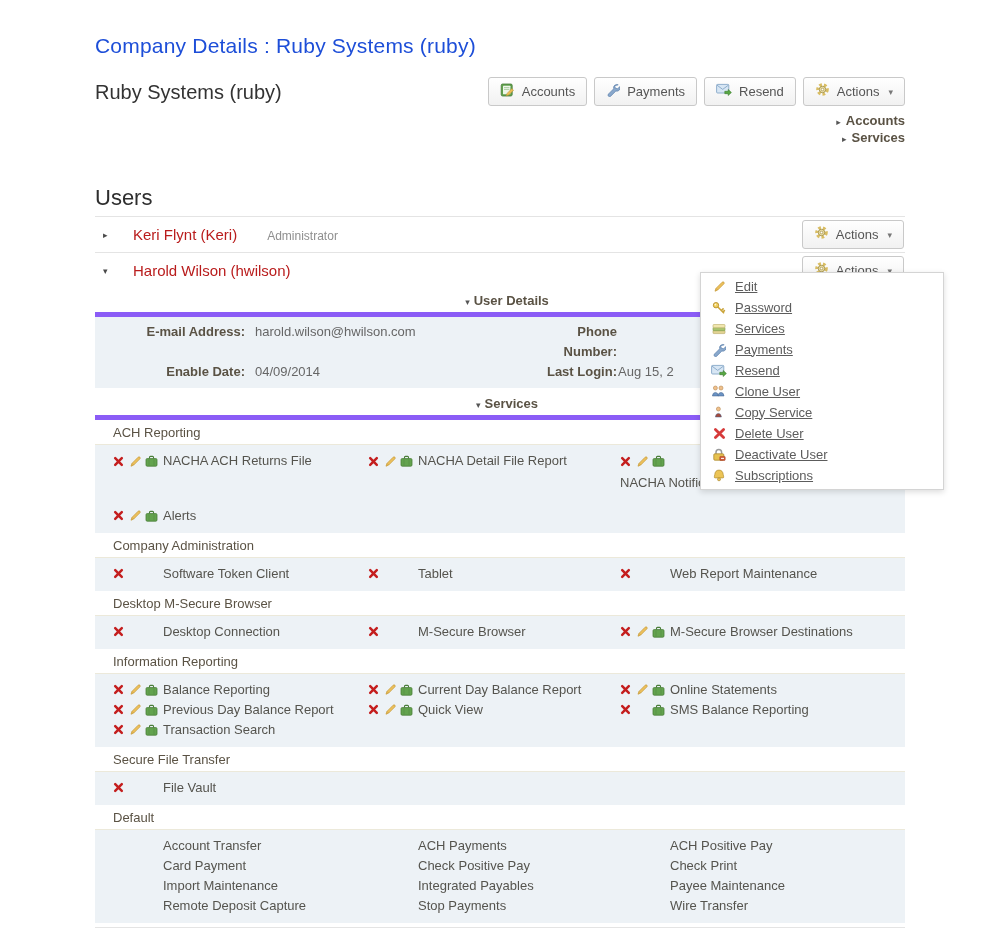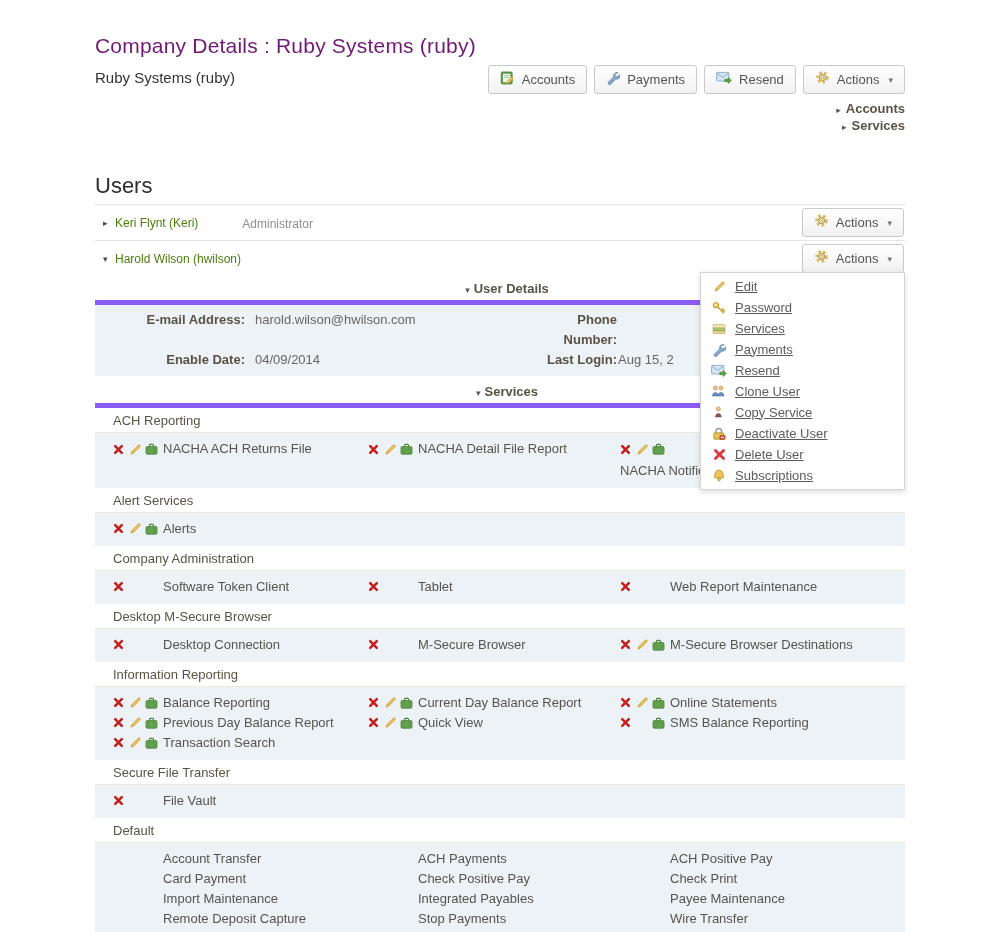--- a/index.html
+++ b/index.html
@@ -1,41 +1,41 @@
 <!DOCTYPE html>
 <html><head>
 <meta charset="utf-8">
 <style>
   * { box-sizing: border-box; }
   html,body { margin:0; padding:0; background:#fff; }
   body { width:1000px; height:932px; position:relative; overflow:hidden;
          font-family:"Liberation Sans",sans-serif; font-size:13px; color:#55544e; }
   .page { width:810px; margin-left:95px; padding-top:34px; }
 
-  h1.page-title { font-size:21px; font-weight:400; color:#701a75; margin:0 0 7px 0; letter-spacing:.2px; }
+  h1.page-title { font-size:21px; font-weight:400; color:#1d4ed8; margin:0 0 19px 0; letter-spacing:.2px; }
 
   .company-row { display:flex; justify-content:space-between; align-items:flex-start; }
-  .company-name { font-size:15px; color:#333; padding-top:4px; }
+  .company-name { font-size:20px; color:#333; padding-top:4px; }
   .toolbar { display:flex; gap:7px; }
   .btn { display:inline-flex; align-items:center; gap:7px; padding:4px 11px; border:1px solid #c9c9c9;
          border-radius:3px; background:linear-gradient(#ffffff,#f1f1f1); color:#555; font-size:13px;
          cursor:pointer; line-height:16px; white-space:nowrap; }
   .btn .caret { font-family:"DejaVu Sans",sans-serif; font-size:9px; color:#777; margin-left:2px; }
 
   .tree { margin:7px 0 0 21px; }
   .tree-item { font-weight:bold; color:#5a5244; font-size:13px; line-height:16px; cursor:pointer;text-align:right; }
   .tw { font-family:"DejaVu Sans",sans-serif; font-size:9px; color:#555; margin-right:5px; }
 
   h2.users-heading { font-size:22px; font-weight:400; color:#2e2e2e; margin:38px 0 5px 0; }
 
   #users-list { border-bottom:1px solid #e4e4e4; }
   .user-row { display:flex; align-items:center; border-top:1px solid #e4e4e4; padding:3px 0 3px 8px; min-height:30px; }
   .user-caret { font-family:"DejaVu Sans",sans-serif; font-size:9px; color:#4a4a4a; width:10px; cursor:pointer; }
-  .user-name { font-size:12px; color:#4d7c0f; margin-left:2px; }
-  .user-role { font-size:12px; color:#8f8f8f; margin-left:44px; padding-top:2px; }
+  .user-name { font-size:15px; color:#b91c1c; margin-left:20px; }
+  .user-role { font-size:12px; color:#8f8f8f; margin-left:30px; padding-top:2px; }
   .row-spacer { flex:1; }
   .user-row .btn { margin-right:1px; }
 
   .panel { padding-bottom:4px; }
   .subheader { font-weight:bold; color:#5a5244; padding:5px 0 4px 14px; border-bottom:5px solid #8b5cf6;text-align:center; }
   .subheader .tw { margin-right:4px; }
 
   .details-band { background:#edf2f6; padding:5px 0 6px 0; }
   .detail-row { display:flex; line-height:20px; }
   .dl1 { width:150px; text-align:right; font-weight:bold; color:#5a5244; flex:none; }
@@ -45,21 +45,21 @@
 
   .cat-header { font-weight:normal; color:#5a5244; padding:5px 0 4px 18px; border-bottom:1px solid #ece9da; background:#fff; }
   .cat-items { background:#edf2f6; padding:6px 0 7px 18px; display:grid; grid-template-columns:255px 252px 1fr; }
   .svc-item { display:flex; align-items:flex-start; line-height:20px; color:#55544e; padding:0; }
   .svc-item.wrap { display:block; }
   .icon-slots { display:inline-flex; width:50px; flex:none; padding-top:3px; }
   .slot { width:16px; height:14px; display:inline-flex; align-items:center; }
   .svc-label { display:inline; }
   .wrap .svc-label { display:block; }
 
-  #actions-menu { position:absolute; left:700px; top:272px; width:205px; background:#fff;
+  #actions-menu { position:absolute; left:700px; top:272px; width:244px; background:#fff;
                   border:1px solid #d4d4d4; box-shadow:0 2px 6px rgba(0,0,0,.14); z-index:20; padding:3px 0; }
   .menu-item { display:flex; align-items:center; gap:8px; padding:2.5px 10px; cursor:pointer; }
   .menu-icon { width:16px; display:inline-flex; justify-content:center; flex:none; }
   .menu-label { color:#5c5c5c; text-decoration:underline; font-size:13px; line-height:16px; }
 </style>
 </head>
 <body>
 
 <div class="page">
   <h1 class="page-title">Company Details : Ruby Systems (ruby)</h1>
@@ -222,21 +222,20 @@
               <span class="slot">
                 <svg width="13" height="12" viewBox="0 0 13 12">
                   <rect x="1" y="3.6" width="11" height="7.6" rx="1.2" fill="#63a34e" stroke="#4a7d39" stroke-width=".8"></rect>
                   <path d="M4.5 3.6 V2.3 a.9 .9 0 0 1 .9-.9 h2.2 a.9 .9 0 0 1 .9 .9 V3.6" fill="none" stroke="#4a7d39" stroke-width="1.1"></path>
                   <line x1="4" y1="4.6" x2="4" y2="10.4" stroke="#4a7d39" stroke-width=".7" opacity=".55"></line>
                   <line x1="9" y1="4.6" x2="9" y2="10.4" stroke="#4a7d39" stroke-width=".7" opacity=".55"></line>
                 </svg>
               </span>
             </span><span class="svc-label">NACHA Notific</span></div>
         </div>
-        <div class="cat-header">Alert Services</div>
         <div class="cat-items">
           <div class="svc-item">
             <span class="icon-slots">
               <span class="slot">
                 <svg width="11" height="11" viewBox="0 0 11 11">
                   <path d="M2.2 2.2 L8.8 8.8 M8.8 2.2 L2.2 8.8" stroke="#c41e1e" stroke-width="2.5" stroke-linecap="round"></path>
                 </svg>
               </span>
               <span class="slot">
                 <svg width="13" height="13" viewBox="0 0 13 13">
@@ -693,39 +692,39 @@
       <span class="menu-icon">
         <svg width="13" height="13" viewBox="0 0 13 13">
           <circle cx="5.4" cy="3" r="2" fill="#f0c08a" stroke="#b58a55" stroke-width=".6"></circle>
   <path d="M2.4 11 q.3-3.6 3-3.6 q2.7 0 3 3.6 z" fill="#a84a3a" stroke="#3e5e88" stroke-width=".5"></path>
         </svg>
       </span>
       <span class="menu-label">Copy Service</span>
     </div>
     <div class="menu-item">
       <span class="menu-icon">
+        <svg width="13" height="13" viewBox="0 0 13 13">
+          <path d="M2.4 2.4 L10.6 10.6 M10.6 2.4 L2.4 10.6" stroke="#d63a3a" stroke-width="2.8" stroke-linecap="round"></path>
+        </svg>
+      </span>
+      <span class="menu-label">Delete User</span>
+    </div>
+    <div class="menu-item">
+      <span class="menu-icon">
         <svg width="14" height="13" viewBox="0 0 14 13">
           <path d="M4 6 V4.2 a2.8 2.8 0 0 1 5.6 0 V6" fill="none" stroke="#9a9a9a" stroke-width="1.5"></path>
           <rect x="1.8" y="5.8" width="10" height="6.4" rx="1" fill="#e7c14f" stroke="#ad8a30" stroke-width=".8"></rect>
           <rect x="7.8" y="8.4" width="5.4" height="4" rx=".7" fill="#d05a3a" stroke="#a03a20" stroke-width=".5"></rect>
           <line x1="9" y1="10.4" x2="12" y2="10.4" stroke="#fff" stroke-width="1"></line>
         </svg>
       </span>
       <span class="menu-label">Deactivate User</span>
     </div>
     <div class="menu-item">
       <span class="menu-icon">
-        <svg width="13" height="13" viewBox="0 0 13 13">
-          <path d="M2.4 2.4 L10.6 10.6 M10.6 2.4 L2.4 10.6" stroke="#d63a3a" stroke-width="2.8" stroke-linecap="round"></path>
-        </svg>
-      </span>
-      <span class="menu-label">Delete User</span>
-    </div>
-    <div class="menu-item">
-      <span class="menu-icon">
         <svg width="14" height="13" viewBox="0 0 14 13">
           <path d="M7 1.1 c2.7 0 4 1.9 4.2 4.3 l.5 2.5 c.1 .6 -.2 1 -.9 1 H3.2 c-.7 0 -1 -.4 -.9 -1 l.5 -2.5 C3 3 4.3 1.1 7 1.1 z" fill="#ecc456" stroke="#b08e33" stroke-width=".7"></path>
           <circle cx="7" cy="10.3" r="1.5" fill="#ecc456" stroke="#b08e33" stroke-width=".7"></circle>
         </svg>
       </span>
       <span class="menu-label">Subscriptions</span>
     </div>
   </div>
 
 </body></html>

